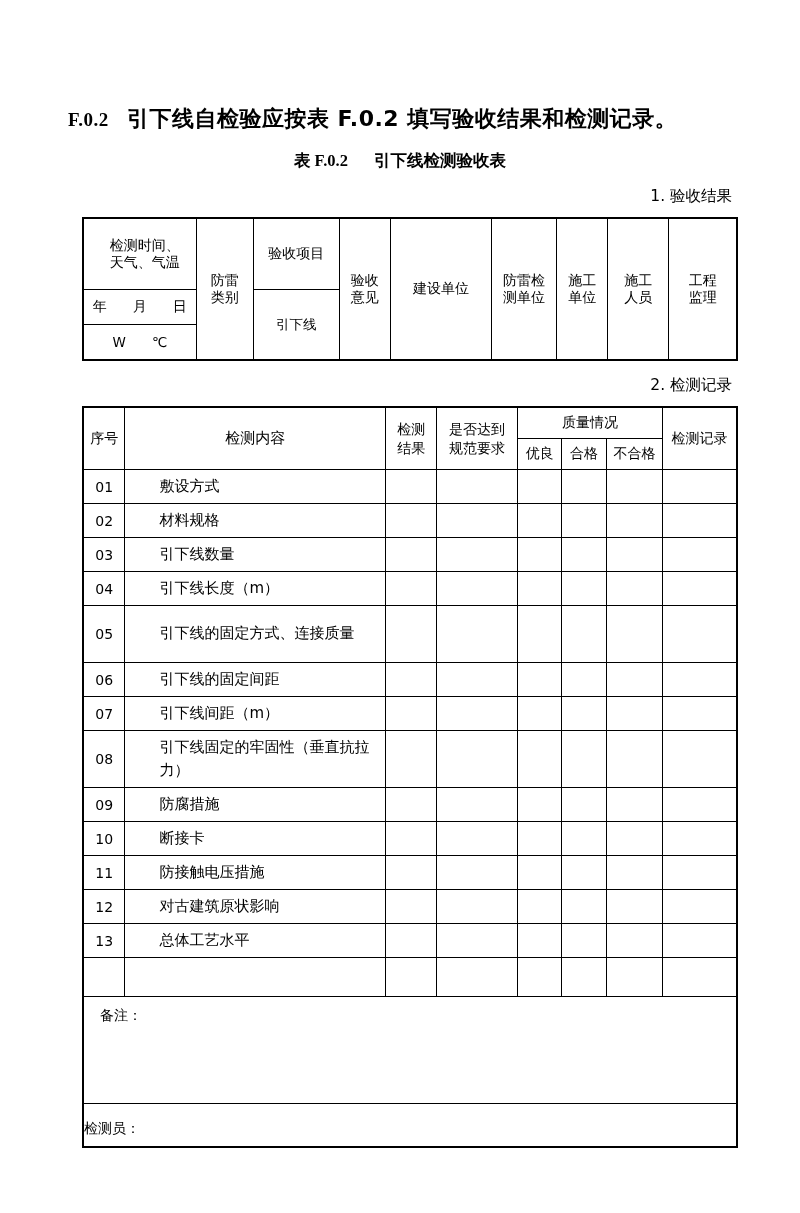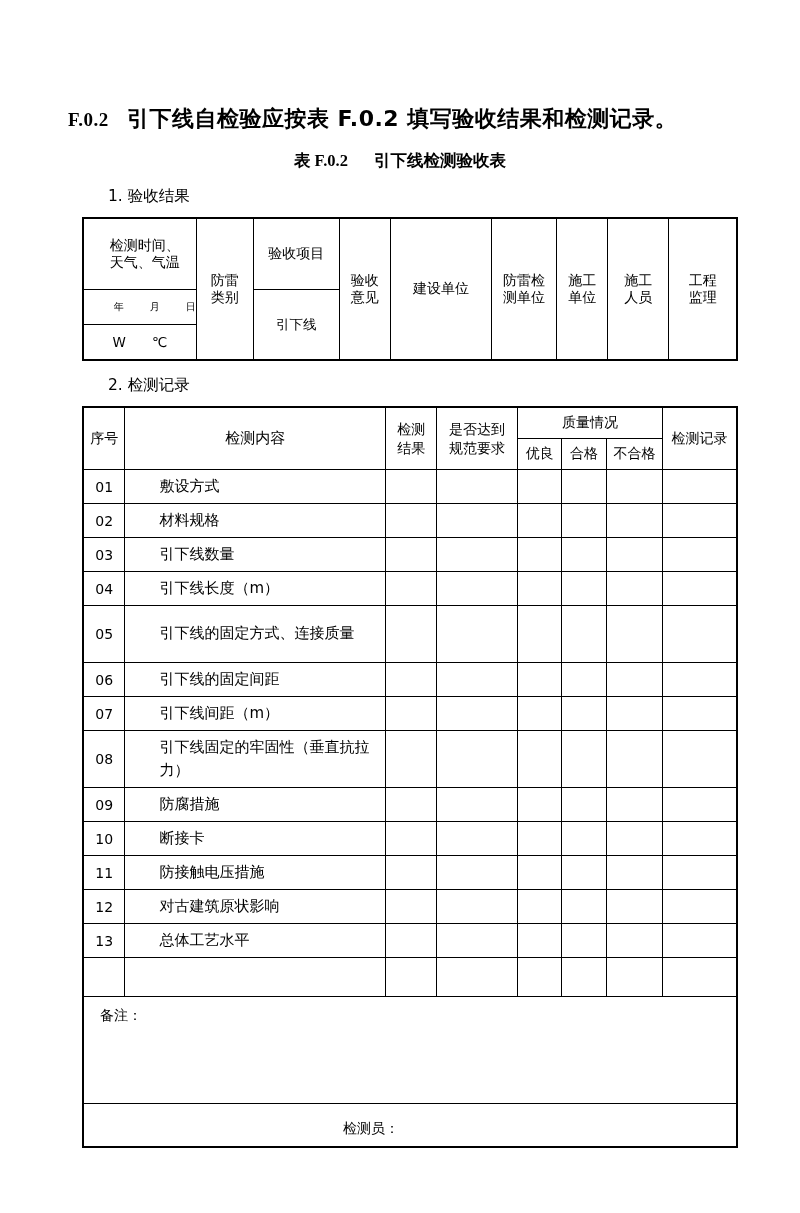--- a/index.html
+++ b/index.html
@@ -49,23 +49,24 @@
     font-family: "DejaVu Sans", sans-serif;
   }
   .table-title .tnum {
     font-family: "Liberation Serif", serif;
     margin: 0 4px;
   }
   .table-title .tsp { display:inline-block; width:22px; }
 
   .sec-label {
     margin-top: 14px;
-    margin-left: 40px;
+    margin-left: 22px;
     font-size: 15.5px;
     font-family: "DejaVu Sans", sans-serif;
+    text-align: right;
   }
 
   
   table {
     border-collapse: collapse;
     font-family: "DejaVu Sans", sans-serif;
     font-size: 13.5px;
   }
   td, th {
     border: 1px solid #000;
@@ -79,23 +80,22 @@
   #accept-table {
     margin-top: 10px;
     margin-left: 14px;
     width: 656px;
     border: 2px solid #000;
   }
   #accept-table td { height: 34px; line-height: 1.25; }
   #accept-table .hdr { height: 70px; font-size: 14px; }
   #accept-table .two-line span { display:block; }
   #accept-table .ymd {
-    font-size: 10px;
+    font-size: 14px;
     letter-spacing: 0px;
-    text-align: right;
   }
   #accept-table .ymd span { display:inline-block; }
   #accept-table .ymd .sp { width: 26px; }
   #accept-table .wc .sp { display:inline-block; width: 26px; }
 
   
   #record-table {
     margin-top: 10px;
     margin-left: 14px;
     width: 656px;
@@ -126,21 +126,21 @@
   #record-table .two span { display:block; line-height:1.35; }
 
   .remark-cell {
     height: 96px;
     text-align: left;
     vertical-align: top;
     padding: 10px 4px 0 16px;
     font-size: 15px;
   }
   .inspector {
-    text-align: center;
+    text-align: left;
     padding-right: 78px;
     padding-bottom: 8px;
     font-size: 15px;
     height: 34px;
     vertical-align: bottom;
   }
 </style>
 </head>
 <body>
 

